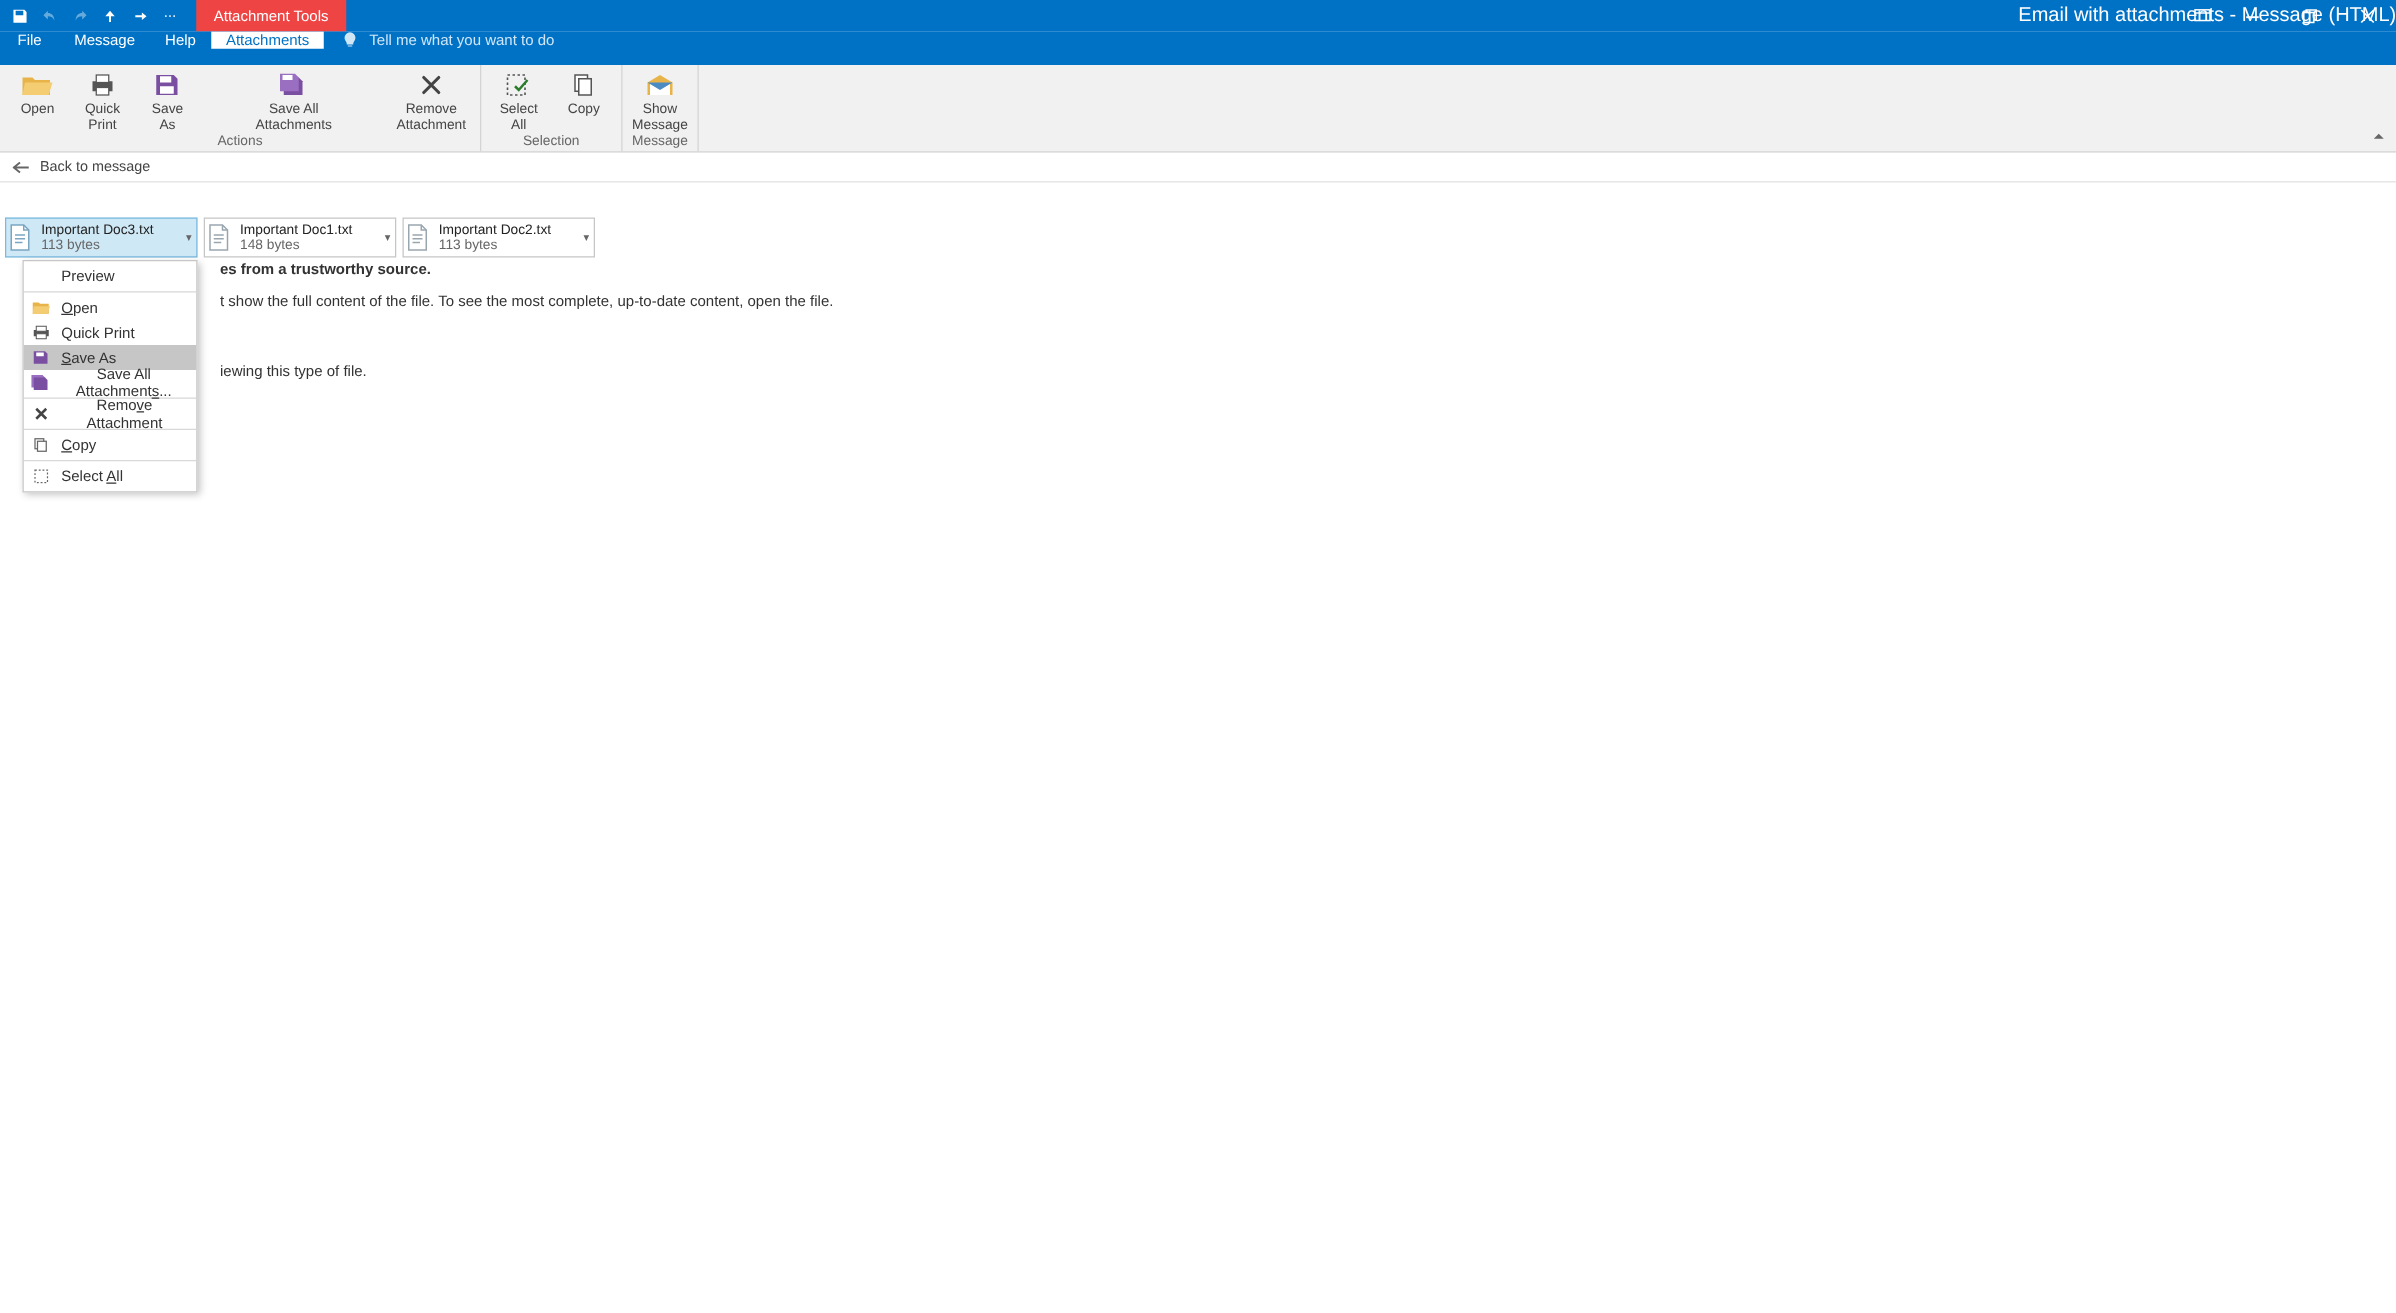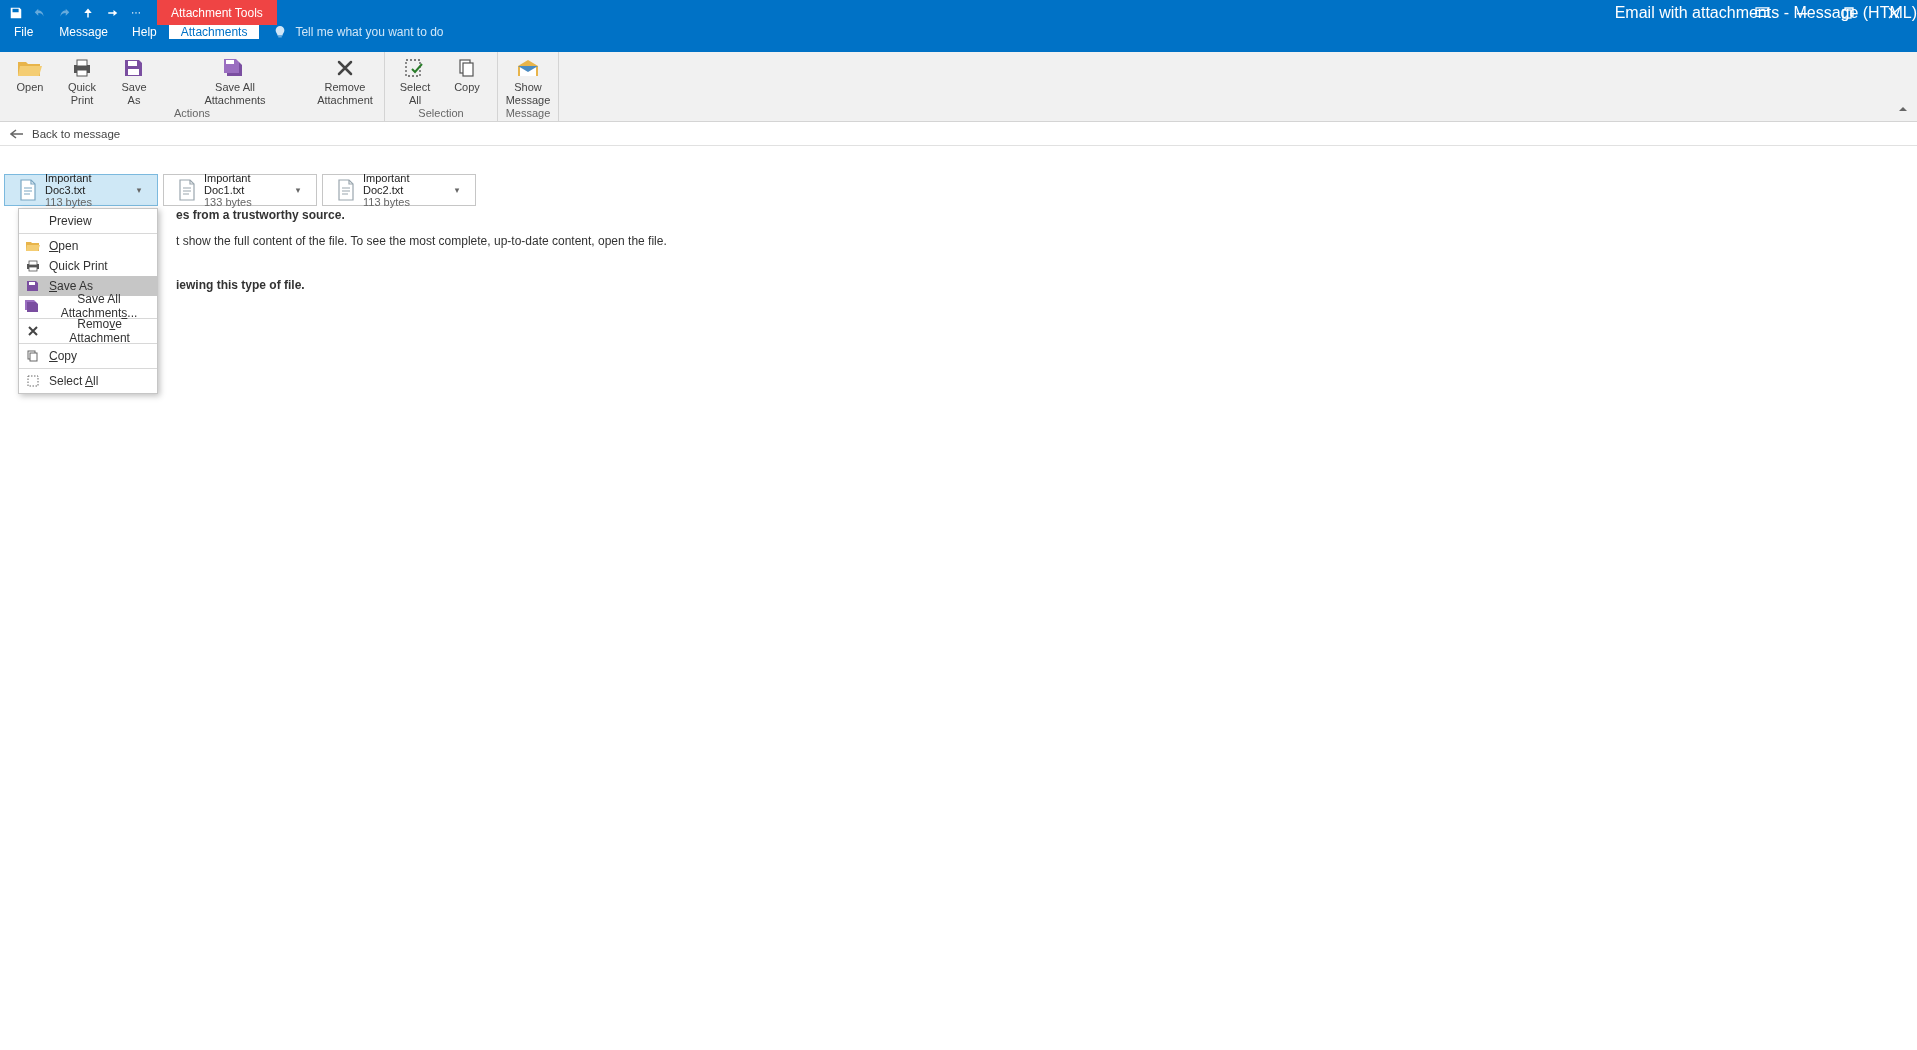--- a/index.html
+++ b/index.html
@@ -95,21 +95,21 @@
   }
   .backbar svg { stroke:#666; }
 
   
   .content { padding:28px 10px 10px 4px; position:relative; }
   .att-row { display:flex; gap:5px; }
   .att-card {
     width:154px; height:32px;
     border:1px solid var(--border);
     display:flex; align-items:center;
-    padding:2px 12px; gap:6px;
+    padding:2px 0; gap:6px;
     background:#fff;
   }
   .att-card.selected { background:#cfe8f6; border-color:#7bb9de; }
   .att-card .file-ic { width:22px; height:26px; display:flex; align-items:center; justify-content:center;}
   .att-card .meta { flex:1; line-height:12px; }
   .att-card .meta .fn { font-size:11px; color:#222; }
   .att-card .meta .sz { font-size:11px; color:#666; }
   .att-card .dd { width:12px; color:#666; font-size:9px; text-align:center; }
 
   
@@ -345,21 +345,21 @@
     <div class="att-card">
       <div class="file-ic">
         <svg width="18" height="22" viewBox="0 0 18 22" fill="#fff" stroke="#9aa6ae" stroke-width="1.2">
             <path d="M2 1h10l4 4v16H2z"></path>
             <path d="M12 1v4h4" fill="none"></path>
             <path d="M5 9h8M5 12h8M5 15h6"></path>
           </svg>
       </div>
       <div class="meta">
         <div class="fn">Important Doc1.txt</div>
-        <div class="sz">133 bytes</div>
+        <div class="sz">148 bytes</div>
       </div>
       <div class="dd">▾</div>
     </div>
 
     <div class="att-card">
       <div class="file-ic">
         <svg width="18" height="22" viewBox="0 0 18 22" fill="#fff" stroke="#9aa6ae" stroke-width="1.2">
             <path d="M2 1h10l4 4v16H2z"></path>
             <path d="M12 1v4h4" fill="none"></path>
             <path d="M5 9h8M5 12h8M5 15h6"></path>
@@ -369,21 +369,21 @@
         <div class="fn">Important Doc2.txt</div>
         <div class="sz">113 bytes</div>
       </div>
       <div class="dd">▾</div>
     </div>
   </div>
 
   <div class="preview-text">
     <p class="bold" style="margin-left:148px;">es from a trustworthy source.</p>
     <p style="margin-left:148px; margin-top:6px;">t show the full content of the file. To see the most complete, up-to-date content, open the file.</p>
-    <p style="margin-left:148px; margin-top:26px;font-weight:bold;">iewing this type of file.</p>
+    <p style="margin-left:148px; margin-top:38px;">iewing this type of file.</p>
   </div>
 
   <div class="ctx">
     <div class="mi">
       <div class="mic"></div>
       <span>Preview</span>
     </div>
     <div class="sep"></div>
     <div class="mi">
       <div class="mic">

